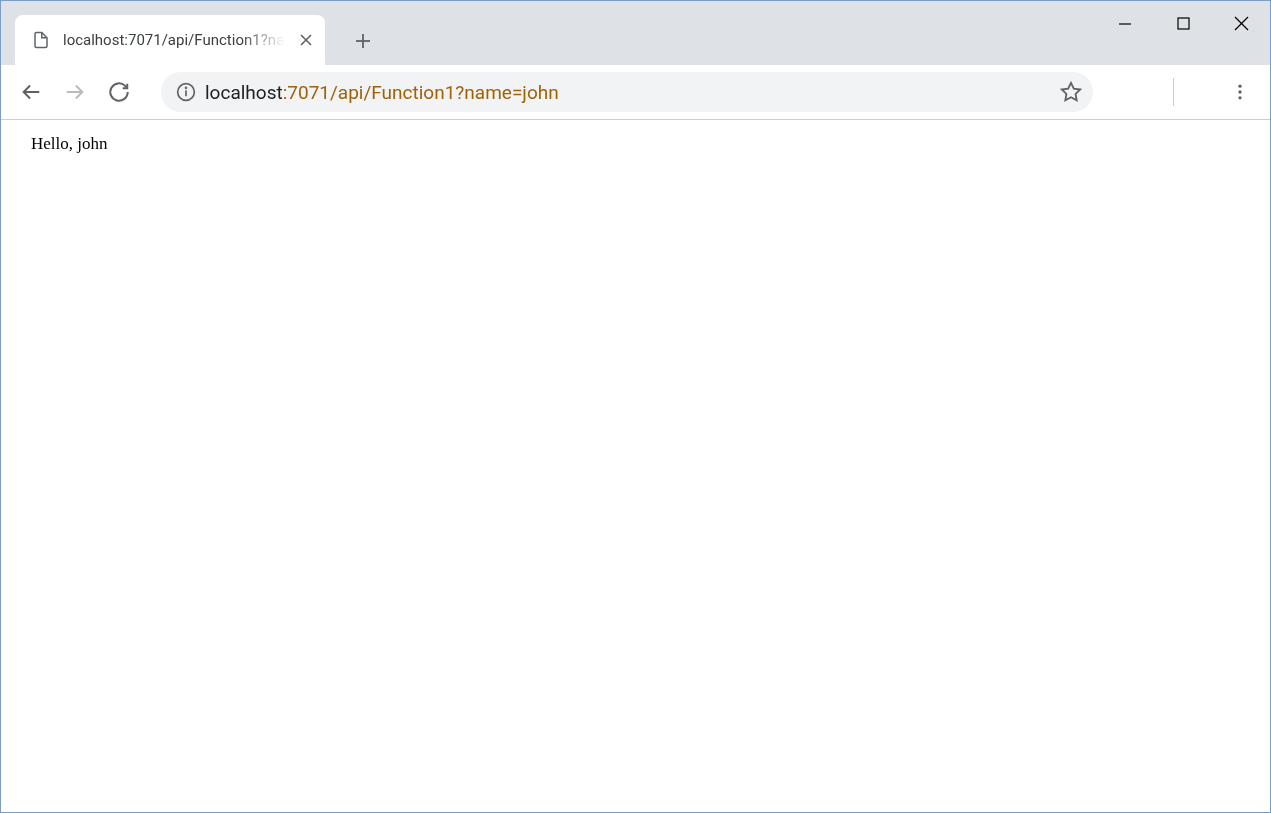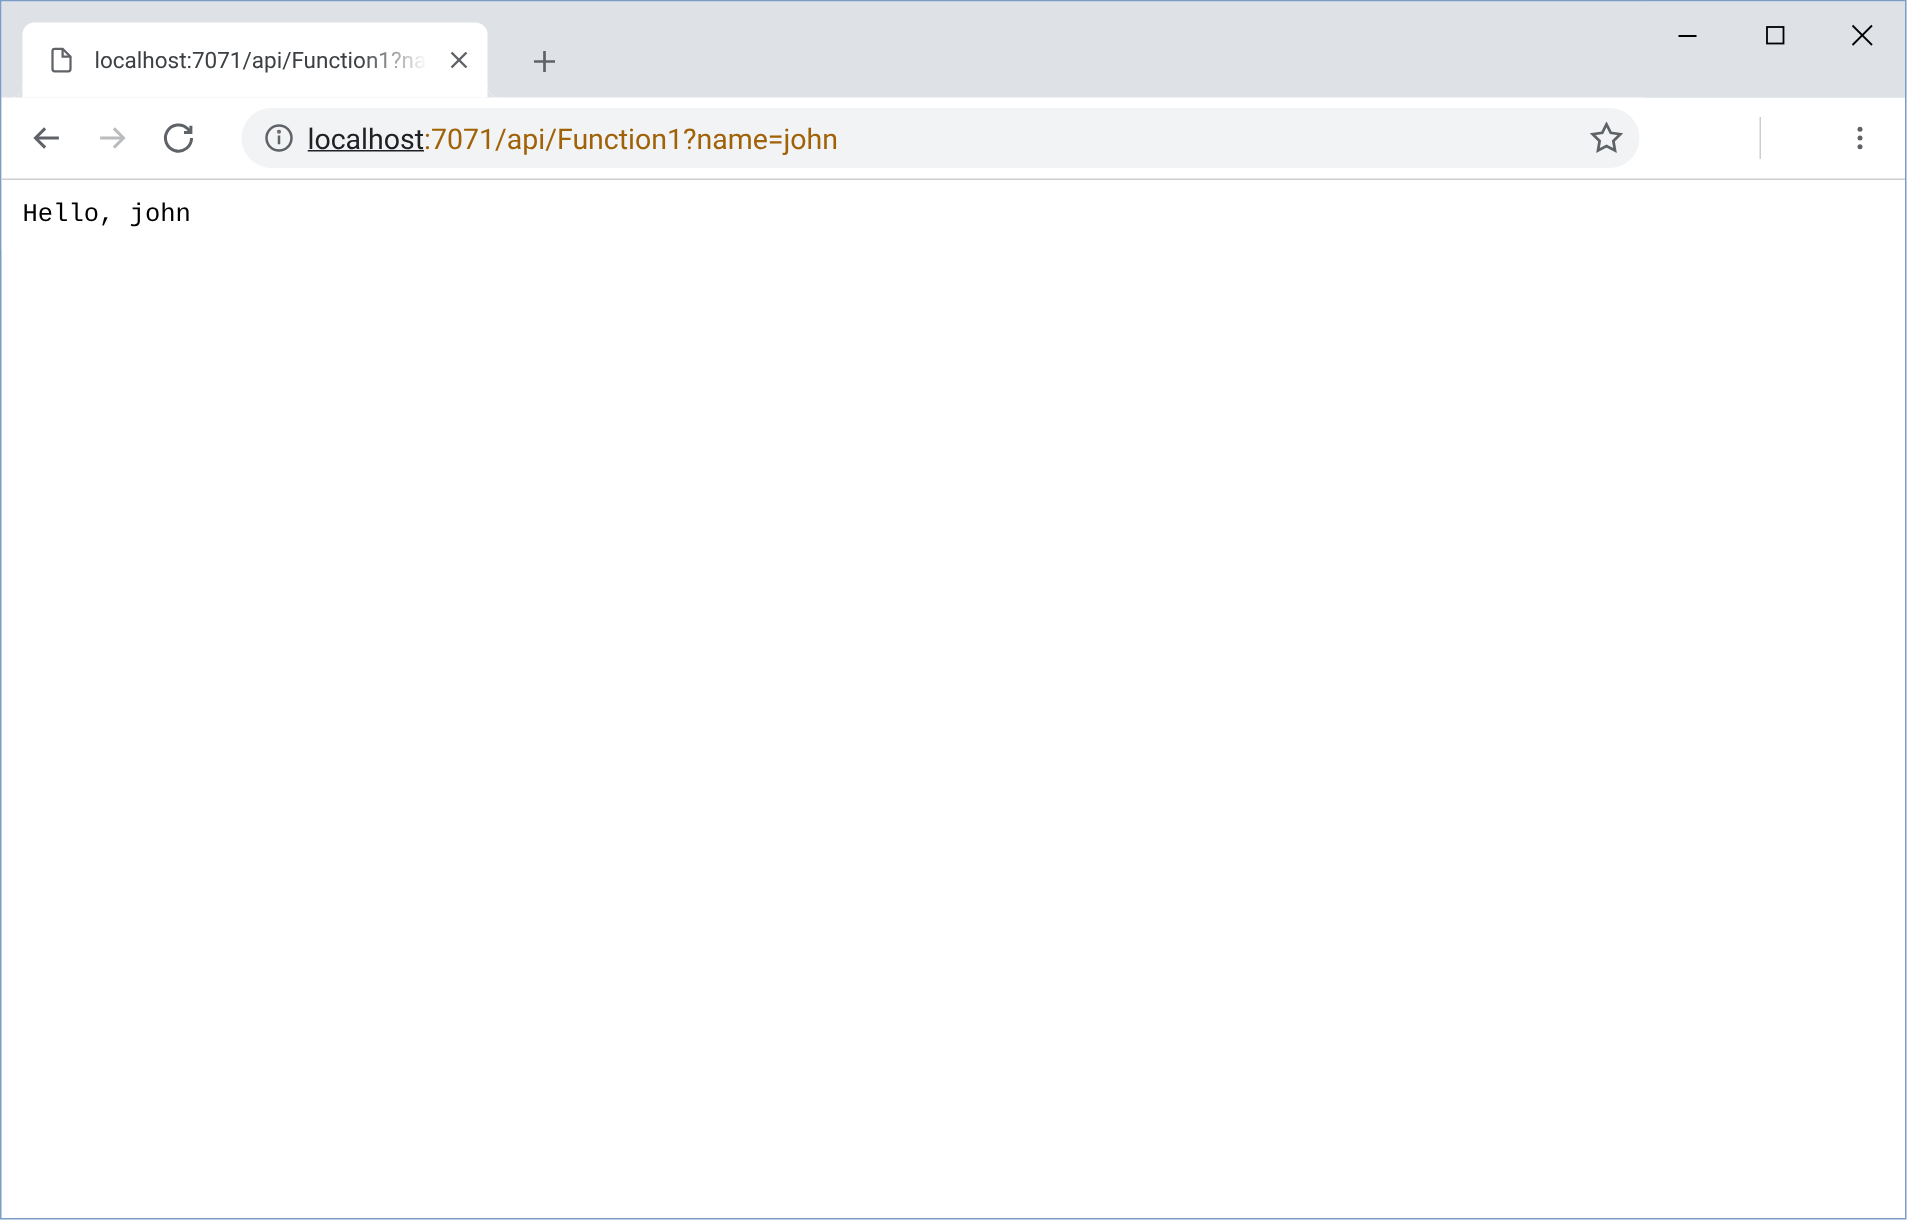--- a/index.html
+++ b/index.html
@@ -167,21 +167,20 @@
     }
     .url-text {
       flex: 1;
       font-size: 19px;
       color: #202124;
       white-space: nowrap;
       overflow: hidden;
     }
     .url-host {
       color: #202124;
-      text-decoration: underline;
     }
     .url-rest {
       color: #a16207;
     }
     .star-btn {
       width: 28px;
       height: 28px;
       display: flex;
       align-items: center;
       justify-content: center;
@@ -199,24 +198,25 @@
       height: 40px;
       display: flex;
       align-items: center;
       justify-content: center;
       color: #5f6368;
       cursor: pointer;
       margin-left: 34px;
     }
     .content {
       padding: 14px 14px;
-      font-family: Liberation Mono, monospace;
+      font-family: Liberation Serif, serif;
       font-size: 17px;
       color: #000;
       background: #ffffff;
+      margin-left: 16px;
     }
   </style>
 </head>
 <body>
 
 <div class="browser-chrome">
   <div class="titlebar">
     <div class="tab-strip">
       <div class="tab">
         <span class="tab-favicon">

